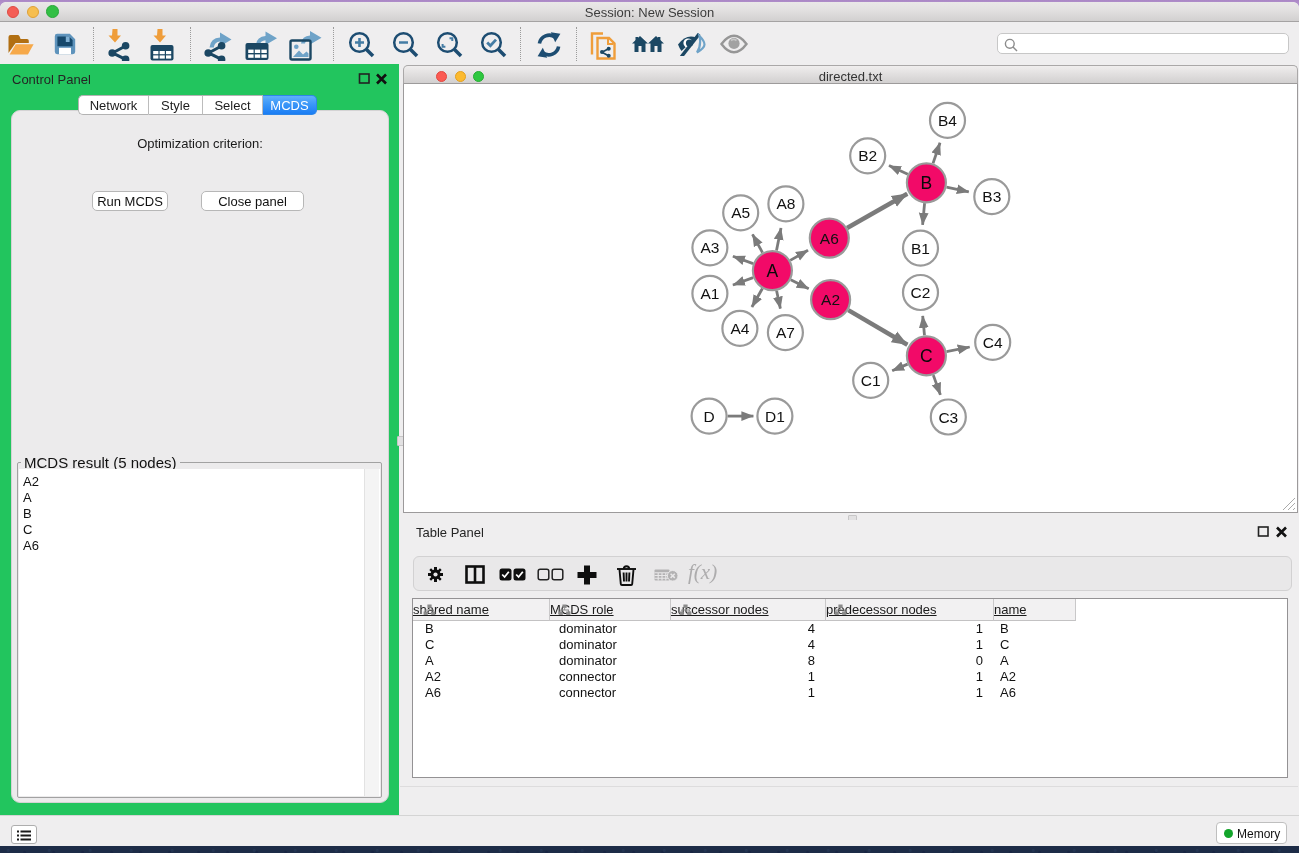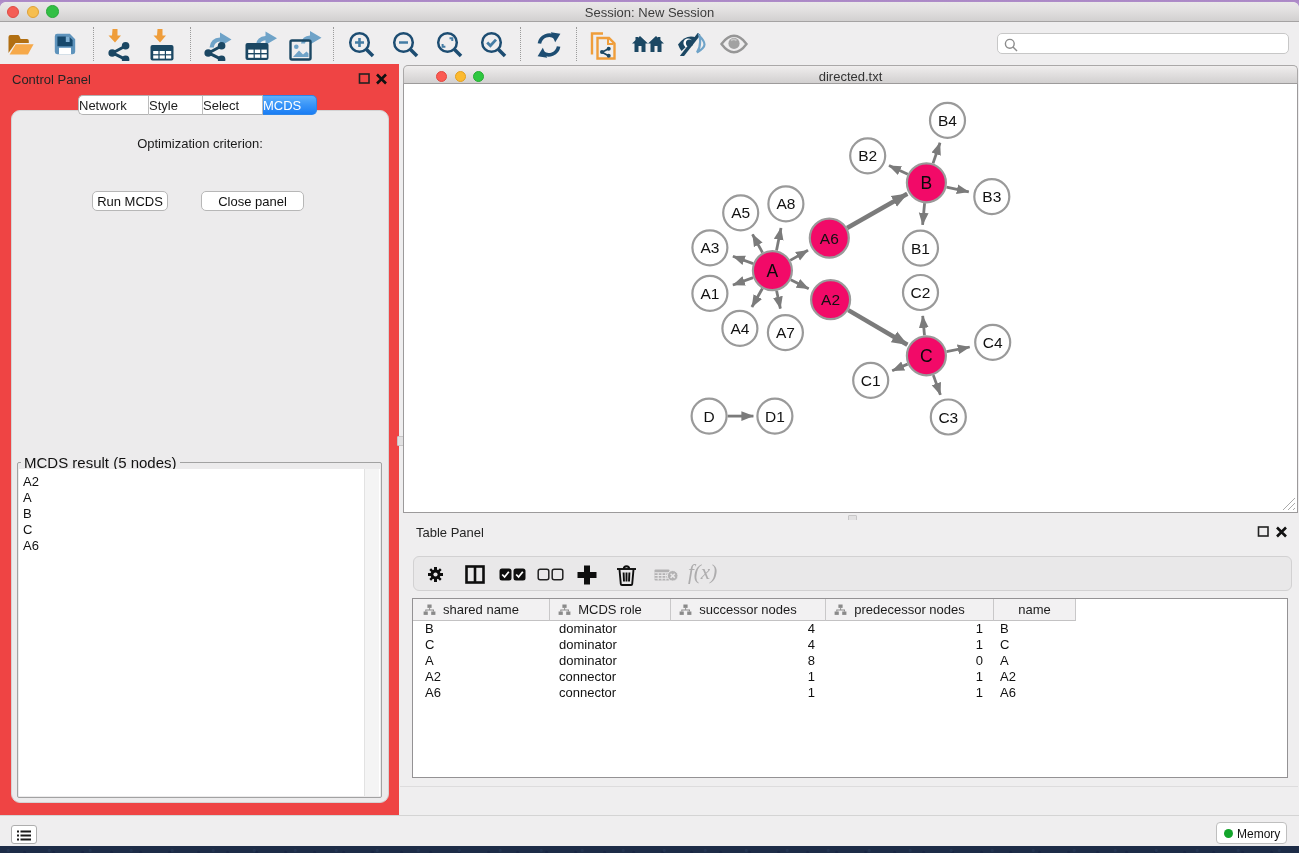--- a/index.html
+++ b/index.html
@@ -21,27 +21,27 @@
   font-size:13px; color:#3c3c3c; }
 .tl { position:absolute; border-radius:50%; }
 
 #toolbar { position:absolute; top:21px; left:0; width:100%; height:41px; background:#efeeef; }
 .tbi { position:absolute; }
 .tbsep { position:absolute; top:4px; height:34px; width:0;
   border-left:1px dotted #9b9b9b; }
 #searchbox { position:absolute; left:997px; top:10px; width:292px; height:21px;
   background:#fff; border:1px solid #c7c7c7; border-radius:5px; }
 
-#cpanel { position:absolute; top:62px; left:0; width:399px; height:751px; background:#ef4444; }
+#cpanel { position:absolute; top:62px; left:0; width:399px; height:751px; background:#22c55e; }
 .pheadtxt { font-size:13px; color:#252525; }
 #cpbox { position:absolute; left:11px; top:46px; width:378px; height:693px;
   background:#ecebec; border:1px solid #d4d3d4; border-radius:9px; }
 .segtabs { position:absolute; display:flex; height:20px; }
 .seg { height:20px; background:#fff; border-top:1px solid #b3b3b3; border-bottom:1px solid #b3b3b3;
-  border-right:1px solid #bcbcbc; font-size:13px; color:#1c1c1c; text-align:left; line-height:19px; }
+  border-right:1px solid #bcbcbc; font-size:13px; color:#1c1c1c; text-align:center; line-height:19px; }
 .seg.first { border-left:1px solid #b3b3b3; border-radius:5px 0 0 5px; }
 .seg.last { border-right:1px solid #b3b3b3; border-radius:0 5px 5px 0; }
 .seg.sel { background:linear-gradient(180deg,#5fb0fa 0%,#3c97f8 45%,#1a7df4 100%);
   color:#fff; border-color:#2d86e8; }
 .macbtn { position:absolute; background:#fff; border:1px solid #b7b7b7; border-radius:5px;
   font-size:13px; color:#111; text-align:center; }
 
 #netwin { position:absolute; left:403px; top:63px; width:895px; height:448px; }
 #nettitle { position:absolute; top:0; left:0; width:100%; height:19px;
   background:linear-gradient(180deg,#f0eeee 0%,#e2e0e0 45%,#d2d0d0 100%);
@@ -50,21 +50,21 @@
 #netcanvas { position:absolute; top:19px; left:0; width:895px; height:429px; background:#fff;
   border:1px solid #9c9a9b; border-top:none; }
 
 #tpanel { position:absolute; top:518px; left:399px; width:900px; height:297px; background:#efeeef; }
 #ttoolbox { position:absolute; left:14px; top:36px; width:879px; height:35px;
   background:#e9e8e9; border:1px solid #d2d1d2; border-radius:6px; }
 #ttable { position:absolute; left:13px; top:77.5px; width:876px; height:180px; background:#fff;
   border:1px solid #949294; }
 .th { position:absolute; top:0; height:22px; background:#f2f1f2; border-right:1px solid #c9c8c9;
   border-bottom:1px solid #c3c2c3; font-size:13px; color:#1b1b1b; }
-.th span { display:block; text-align:center; margin-top:3px; }
+.th span { display:block; margin-top:3px;text-decoration:underline; }
 .td { position:absolute; height:16px; font-size:13px; color:#111; }
 
 #btabs { position:absolute; display:flex; height:21px; }
 
 #statusbar { position:absolute; top:813px; left:0; width:1299px; height:31px;
   background:#efeeef; border-top:1px solid #d4d4d4; }
 text { font-family:"Liberation Sans", sans-serif; }
 </style>
 </head>
 <body>

